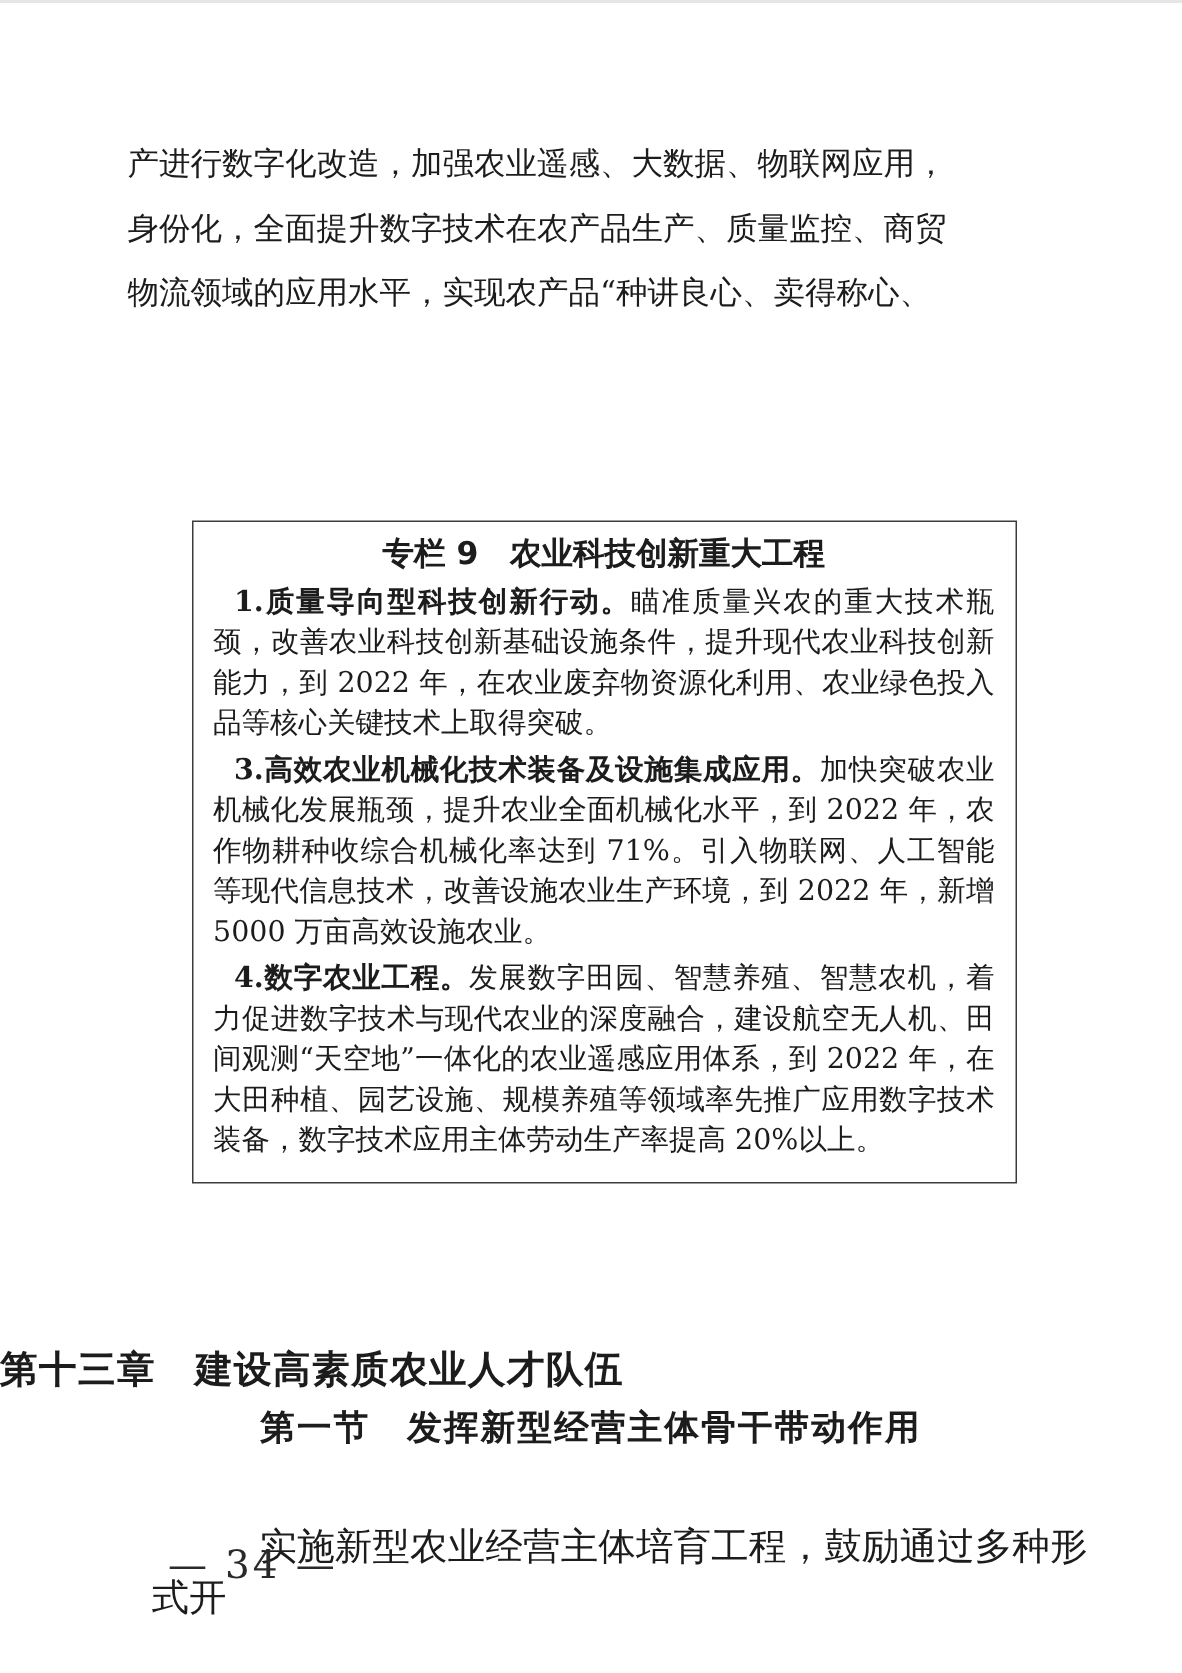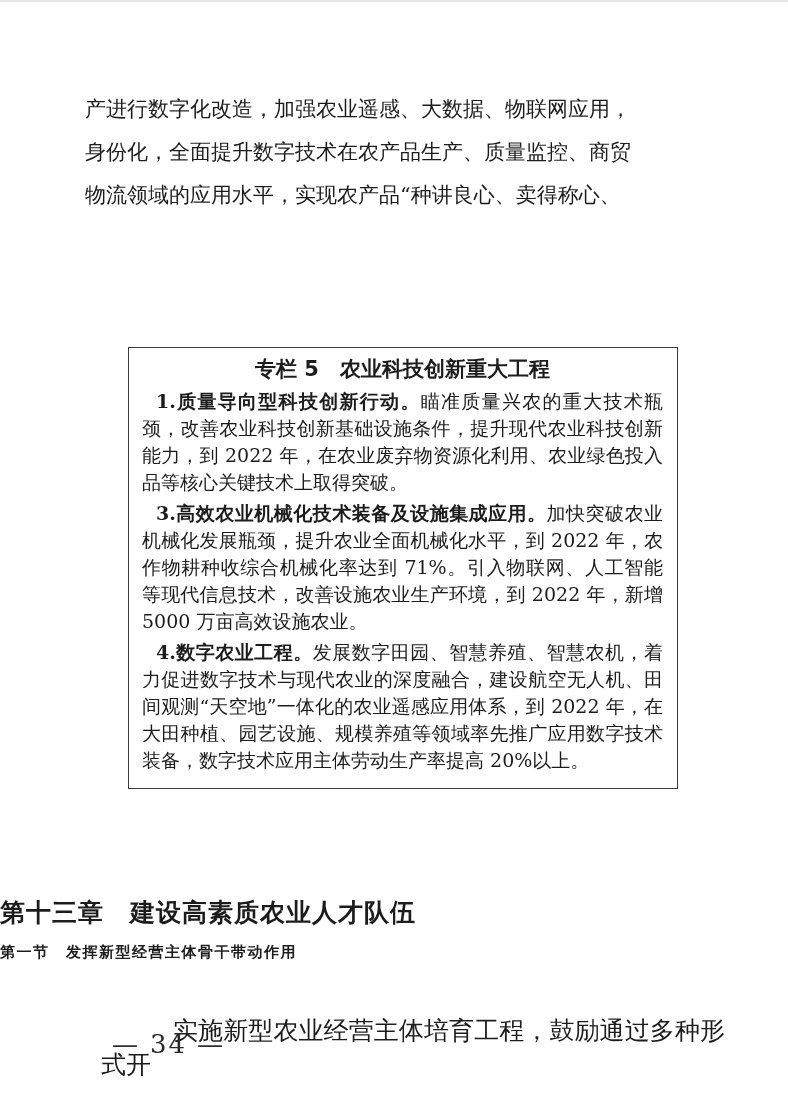--- a/index.html
+++ b/index.html
@@ -66,23 +66,24 @@
     font-weight: 700;
     font-size: 25px;
     line-height: 30px;
     letter-spacing: 1px;
   }
   .section-heading {
     position: absolute;
     top: 935px;
     left: 0;
     width: 100%;
+    text-align: center;
     font-family: "DejaVu Serif", "Liberation Serif", serif;
     font-weight: 700;
-    font-size: 15px;
+    font-size: 23px;
     line-height: 30px;
     letter-spacing: 1.5px;
   }
   .closing {
     position: absolute;
     top: 1012px;
     left: 85px;
     width: 624px;
     font-size: 25px;
     line-height: 34px;
@@ -105,21 +106,21 @@
 
 <div class="page">
 
   <div class="intro">
       <div class="intro-line">产进行数字化改造，加强农业遥感、大数据、物联网应用，</div>
       <div class="intro-line">身份化，全面提升数字技术在农产品生产、质量监控、商贸</div>
       <div class="intro-line">物流领域的应用水平，实现农产品“种讲良心、卖得称心、</div>
     </div>
 
   <div class="panel">
-    <div class="panel-title">专栏 5　农业科技创新重大工程</div>
+    <div class="panel-title">专栏 9　农业科技创新重大工程</div>
     <div>
         <p class="panel-item"><span class="lead">1.质量导向型科技创新行动。</span><span>瞄准质量兴农的重大技术瓶颈，改善农业科技创新基础设施条件，提升现代农业科技创新能力，到 2022 年，在农业废弃物资源化利用、农业绿色投入品等核心关键技术上取得突破。</span></p>
         <p class="panel-item"><span class="lead">3.高效农业机械化技术装备及设施集成应用。</span><span>加快突破农业机械化发展瓶颈，提升农业全面机械化水平，到 2022 年，农作物耕种收综合机械化率达到 71%。引入物联网、人工智能等现代信息技术，改善设施农业生产环境，到 2022 年，新增 5000 万亩高效设施农业。</span></p>
         <p class="panel-item"><span class="lead">4.数字农业工程。</span><span>发展数字田园、智慧养殖、智慧农机，着力促进数字技术与现代农业的深度融合，建设航空无人机、田间观测“天空地”一体化的农业遥感应用体系，到 2022 年，在大田种植、园艺设施、规模养殖等领域率先推广应用数字技术装备，数字技术应用主体劳动生产率提高 20%以上。</span></p>
       </div>
   </div>
 
   <div class="chapter-heading">第十三章　建设高素质农业人才队伍</div>
 
   <div class="section-heading">第一节　发挥新型经营主体骨干带动作用</div>

